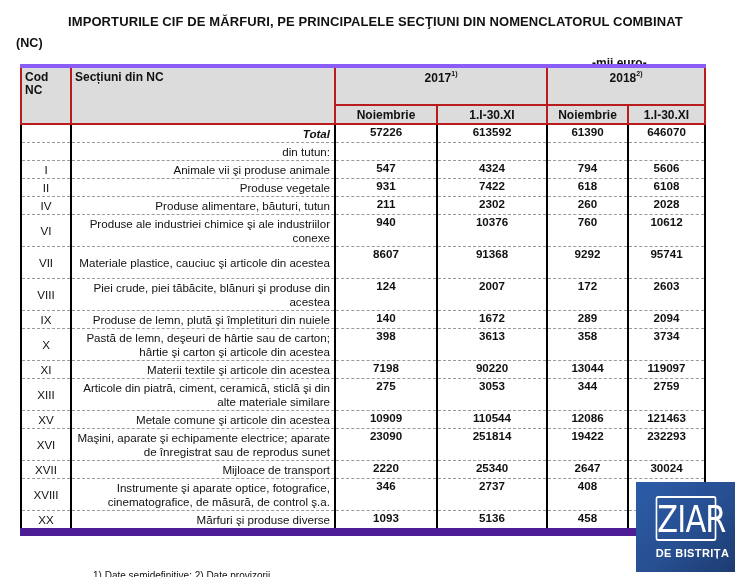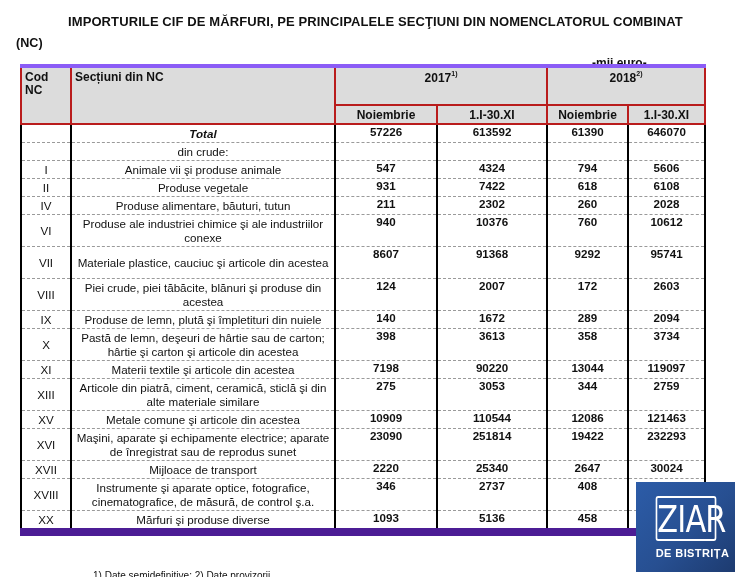--- a/index.html
+++ b/index.html
@@ -19,21 +19,21 @@
   table.data col.c6 { width: 77px; }
   thead th { background: #dcdcdc; border: 2px solid #b91c1c; font-weight: bold; font-size: 12px; padding: 0 3px; }
   thead tr.top th { border-top: 4px solid #8b5cf6; }
   thead th.code-h, thead th.sect-h { text-align: left; vertical-align: top; padding-top: 3px; line-height: 13px; }
   thead th.year-h { height: 33px; vertical-align: top; padding-top: 3px; text-align: center; }
   thead th.year-h sup { font-size: 7px; vertical-align: top; position: relative; top: -1px; }
   thead th.sub-h { height: 17px; text-align: center; }
   tbody td { border-left: 2px solid #000; border-right: 2px solid #000;
              border-bottom: 1px dashed #9a9a9a; padding: 0 4px; line-height: 14px; }
   tbody td.code { text-align: center; vertical-align: middle; }
-  tbody td.sect { text-align: center; margin-top: 12px; }
+  tbody td.sect { text-align: right; margin-top: 12px; }
   tbody td.num { text-align: center; font-weight: bold; vertical-align: top; }
   tbody tr.r1 td { height: 17px; }
   tbody tr.r2 td { height: 31px; }
   tbody tr:last-child td { border-bottom: 8px solid #4c1d95; }
   tbody tr.total td.sect { font-style: italic; font-weight: bold; }
   .footnote { position: absolute; left: 93px; top: 570px; font-size: 10px; }
   .logo { position: absolute; left: 636px; top: 482px; width: 99px; height: 90px;
           background: linear-gradient(135deg, #2c5ca8 0%, #274f91 55%, #1d3b70 100%); }
   .logo-box { position: absolute; left: 13px; top: 14px; width: 74px; height: 45px;
               border: 2px solid #fff; border-radius: 3px; box-sizing: border-box;
@@ -84,21 +84,21 @@
       <tr class="r1 total">
         <td class="code"></td>
         <td class="sect">Total</td>
         <td class="num">57226</td>
         <td class="num">613592</td>
         <td class="num">61390</td>
         <td class="num">646070</td>
       </tr>
       <tr class="r1">
         <td class="code"></td>
-        <td class="sect">din crude:</td>
+        <td class="sect">din tutun:</td>
         <td class="num"></td>
         <td class="num"></td>
         <td class="num"></td>
         <td class="num"></td>
       </tr>
       <tr class="r1">
         <td class="code">I</td>
         <td class="sect">Animale vii şi produse animale</td>
         <td class="num">547</td>
         <td class="num">4324</td>

